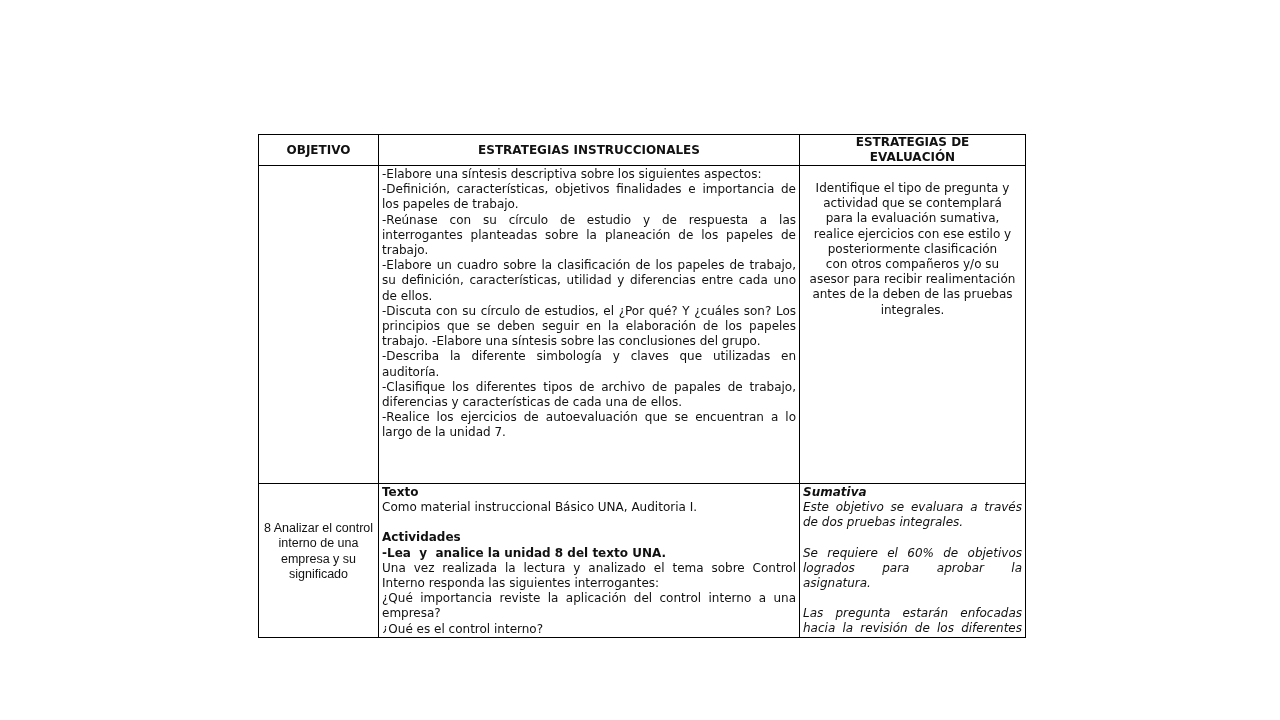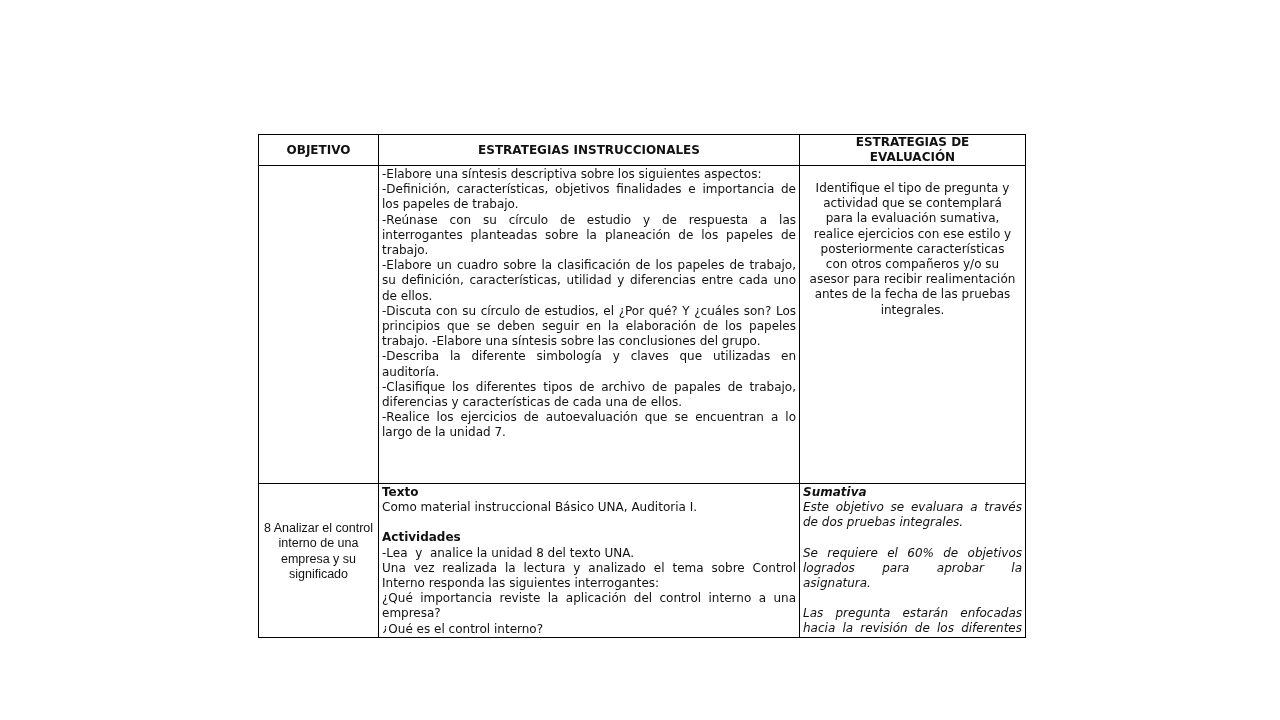--- a/index.html
+++ b/index.html
@@ -68,38 +68,38 @@
         <p>-Discuta con su círculo de estudios, el ¿Por qué? Y ¿cuáles son? Los principios que se deben seguir en la elaboración de los papeles trabajo. -Elabore una síntesis sobre las conclusiones del grupo.</p>
         <p>-Describa la diferente simbología y claves que utilizadas en auditoría.</p>
         <p>-Clasifique los diferentes tipos de archivo de papales de trabajo, diferencias y características de cada una de ellos.</p>
         <p>-Realice los ejercicios de autoevaluación que se encuentran a lo largo de la unidad 7.</p>
       </td>
       <td class="left eval1">
         <p>Identifique el tipo de pregunta y</p>
         <p>actividad que se contemplará</p>
         <p>para la evaluación sumativa,</p>
         <p>realice ejercicios con ese estilo y</p>
-        <p>posteriormente características</p>
+        <p>posteriormente clasificación</p>
         <p>con otros compañeros y/o su</p>
         <p>asesor para recibir realimentación</p>
-        <p>antes de la fecha de las pruebas</p>
+        <p>antes de la deben de las pruebas</p>
         <p>integrales.</p>
       </td>
     </tr>
     <tr class="row2">
       <td class="obj-cell">
         <span>8 Analizar el control interno de una empresa y su significado</span>
       </td>
       <td class="just clip pad1">
         <div class="cellwrap">
           <p class="b">Texto</p>
           <p>Como material instruccional Básico UNA, Auditoria I.</p>
           <div class="gap"></div>
           <p class="b">Actividades</p>
-          <p style="white-space:pre;">-Lea  y  analice la unidad 8 del texto UNA.</p>
+          <p style="white-space:pre;font-weight:bold;">-Lea  y  analice la unidad 8 del texto UNA.</p>
           <p>Una vez realizada la lectura y analizado el tema sobre Control Interno responda las siguientes interrogantes:</p>
           <p>¿Qué importancia reviste la aplicación del control interno a una empresa?</p>
           <p>¿Qué es el control interno?</p>
         </div>
       </td>
       <td class="evalfull clip pad1">
         <div class="cellwrap">
           <p class="b">Sumativa</p>
           <p>Este objetivo se evaluara a través de dos pruebas integrales.</p>
           <div class="gap"></div>

